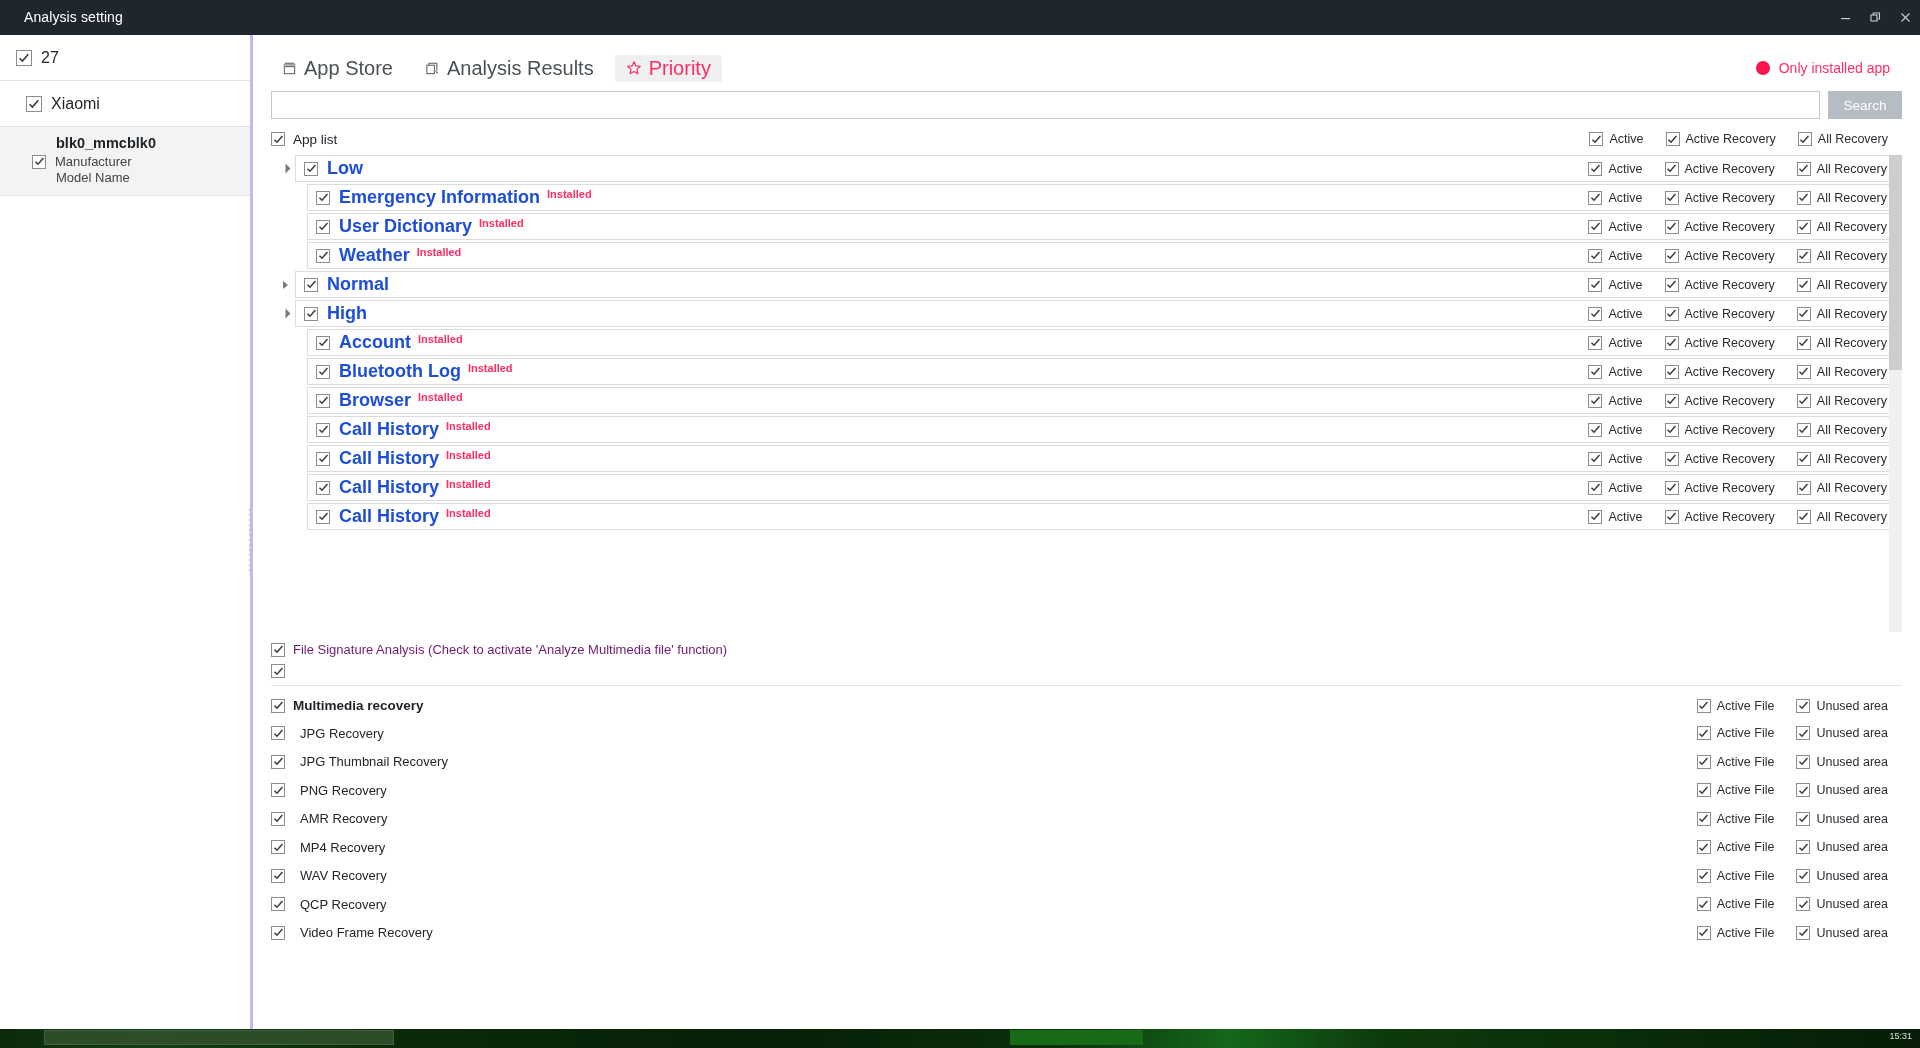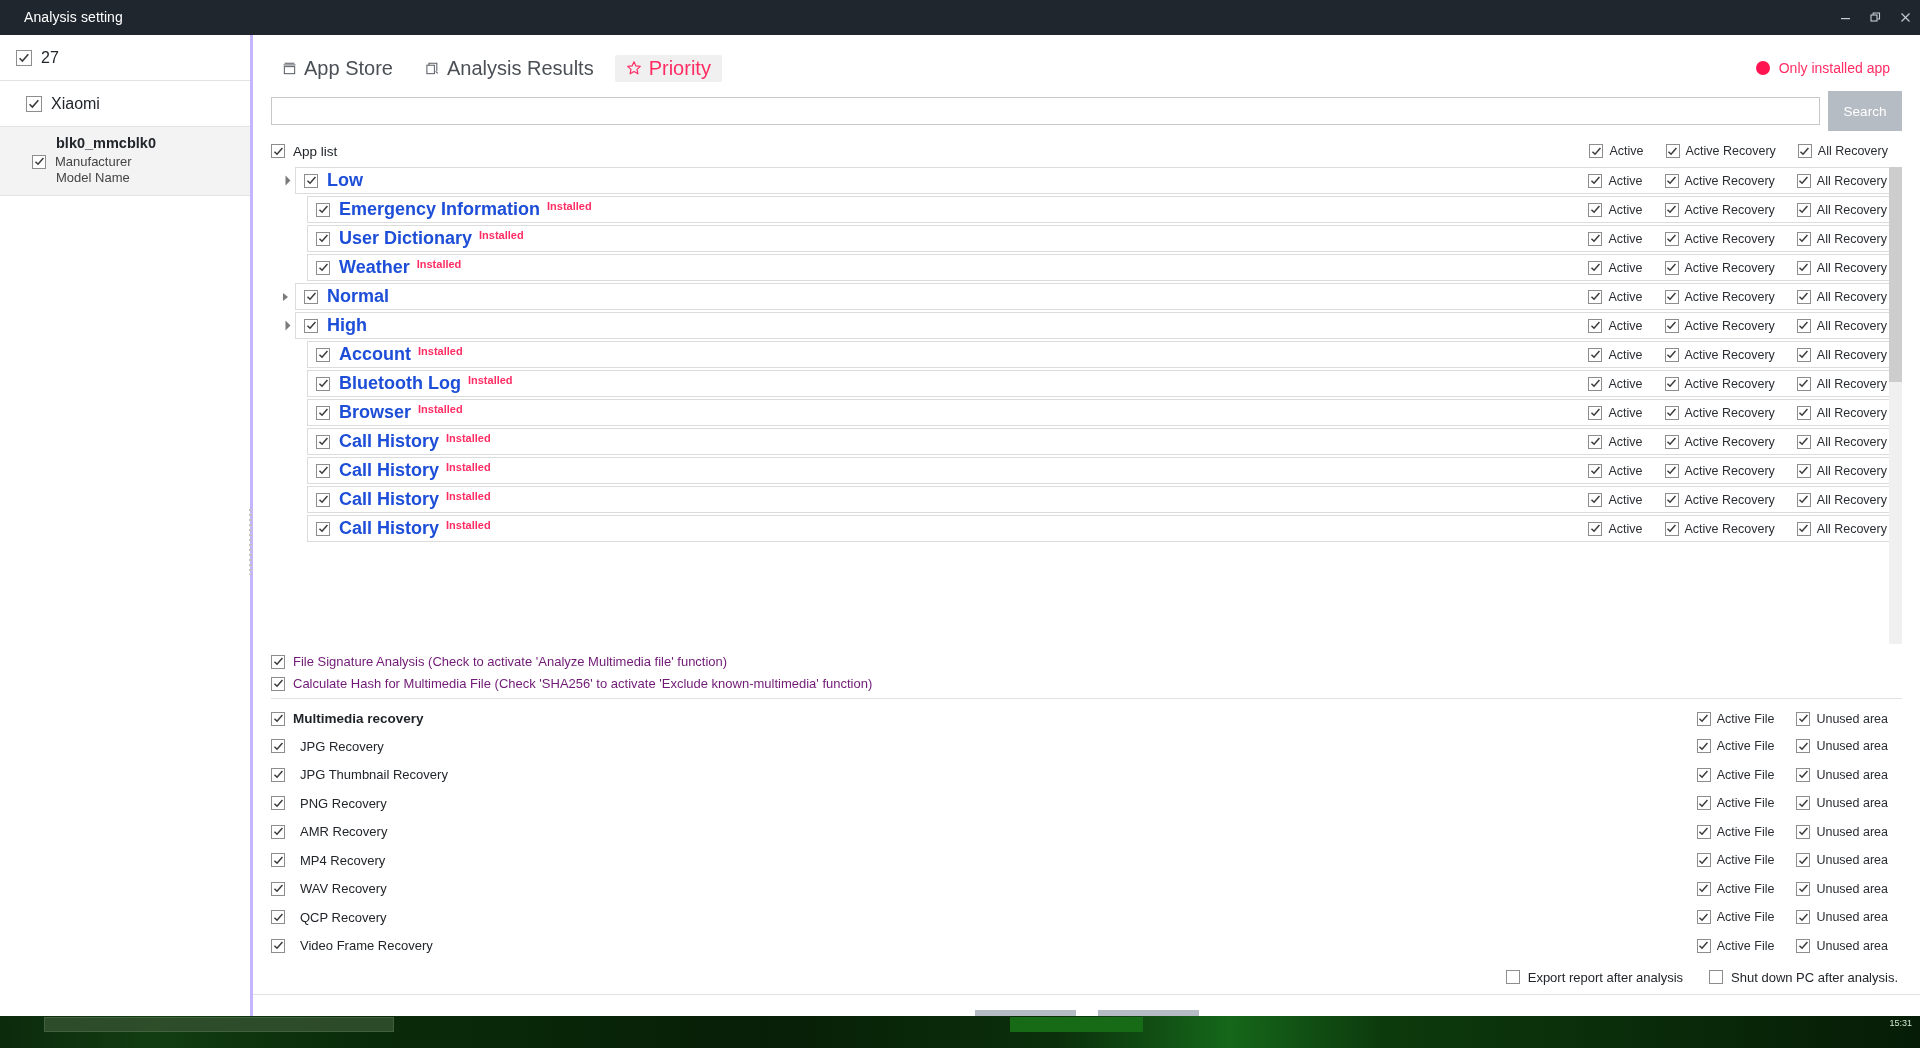--- a/index.html
+++ b/index.html
@@ -44,21 +44,21 @@
   .tab{display:flex;align-items:center;gap:7px;height:27px;padding:0 11px;color:#4b5057;font-size:20px;border-radius:2px;cursor:pointer;}
   .tab + .tab{margin-left:10px;}
   .tab.active{background:#f0f0f0;color:#ff2d63;}
   .tab .ic{display:flex;align-items:center;}
   .only-installed{margin-left:auto;display:flex;align-items:center;gap:9px;color:#ff2d63;font-size:14px;padding-right:12px;}
   .dot{width:14px;height:14px;border-radius:50%;background:#ff1452;display:block;}
 
   
   .searchrow{display:flex;align-items:center;padding:4px 18px 0 18px;flex:0 0 auto;gap:8px;}
   .searchbox{flex:1;height:28px;border:1px solid #c8c8c8;background:#fff;box-sizing:border-box;padding:0 7px;font-family:inherit;font-size:13px;color:#222;outline:none;}
-  .searchbtn{width:74px;height:40px;background:#b6bcc4;color:#ffffff;border:none;font-family:inherit;font-size:13.5px;cursor:pointer;}
+  .searchbtn{width:74px;height:28px;background:#b6bcc4;color:#ffffff;border:none;font-family:inherit;font-size:13.5px;cursor:pointer;}
 
   
   .cb{width:14px;height:14px;border:1px solid #8d8d8d;background:#fff;box-sizing:border-box;display:inline-flex;align-items:center;justify-content:center;flex:0 0 14px;position:relative;}
   .cb svg{display:none;}
   .cb.on svg{display:block;}
   .cb.big{width:16px;height:16px;flex-basis:16px;}
 
   
   .listhdr{display:flex;align-items:center;height:28px;padding:6px 18px 0 18px;flex:0 0 auto;}
   .listhdr .t{margin-left:8px;font-size:13.5px;color:#22262b;}
@@ -98,21 +98,21 @@
   .mmlist{margin-top:6px;}
 
   
   .footer{margin-top:auto;flex:0 0 auto;}
   .footopts{display:flex;justify-content:flex-end;gap:26px;padding:0 22px 0 0;height:34px;align-items:center;border-bottom:1px solid #e1e1e1;}
   .footopt{display:flex;align-items:center;gap:8px;font-size:13px;color:#22262b;}
   .actions{height:62px;display:flex;align-items:center;justify-content:center;gap:22px;}
   .abtn{width:101px;height:32px;background:#b6bcc4;color:#fff;border:none;font-family:inherit;font-size:14px;cursor:pointer;}
 
   
-  .taskbar{position:absolute;left:0;bottom:0;width:1920px;height:32px;
+  .taskbar{position:absolute;left:0;bottom:0;width:1920px;height:19px;
      background:linear-gradient(90deg,#0c2a0c 0%,#123d12 8%,#0a2c0a 18%,#071f07 40%,#0b2f0b 55%,#15671a 64%,#0d3a0d 72%,#061c06 100%);}
   .tb-seg{position:absolute;top:1px;height:15px;}
   .tb-a{left:44px;width:350px;background:#33512f;opacity:.85;border:1px solid #4a6b45;box-sizing:border-box;}
   .tb-b{left:1010px;width:133px;background:#176a16;}
   .tb-clock{position:absolute;right:8px;top:2px;color:#cfe8cf;font-size:9px;}
 </style>
 </head>
 <body>
 
 <div class="app">
@@ -786,21 +786,20 @@
               </svg>
           </span>
           <span>File Signature Analysis (Check to activate 'Analyze Multimedia file' function)</span>
         </div>
         <div class="optline">
           <span class="cb on">
             <svg width="11" height="11" viewBox="0 0 12 12">
                 <polyline points="1.6,6.2 4.4,9 10.3,2.2" fill="none" stroke="#3a3a3a" stroke-width="1.6"></polyline>
               </svg>
           </span>
-          <span>Calculate Hash for Multimedia File    (Check 'SHA256' to activate 'Exclude known-multimedia' function)</span>
         </div>
         <div class="hr"></div>
       </div>
 
       <div class="mmhdr">
         <span class="cb on">
           <svg width="11" height="11" viewBox="0 0 12 12">
               <polyline points="1.6,6.2 4.4,9 10.3,2.2" fill="none" stroke="#3a3a3a" stroke-width="1.6"></polyline>
             </svg>
         </span>
@@ -1028,36 +1027,20 @@
                   <svg width="11" height="11" viewBox="0 0 12 12">
                     <polyline points="1.6,6.2 4.4,9 10.3,2.2" fill="none" stroke="#3a3a3a" stroke-width="1.6"></polyline>
                   </svg>
                 </span>
                 <span>Unused area</span>
               </span>
             </span>
           </div>
         </div>
 
-      <div class="footer">
-        <div class="footopts" id="foot-opts">
-            <span class="footopt">
-              <span class="cb "></span>
-              <span>Export report after analysis</span>
-            </span>
-            <span class="footopt">
-              <span class="cb "></span>
-              <span>Shut down PC after analysis.</span>
-            </span>
-          </div>
-        <div class="actions">
-          <button class="abtn">Analyze</button>
-          <button class="abtn">Cancel</button>
-        </div>
-      </div>
 
     </div>
   </div>
 
   <div class="taskbar">
     <div class="tb-seg tb-a"></div>
     <div class="tb-seg tb-b"></div>
     <span class="tb-clock">15:31</span>
   </div>
 </div>

